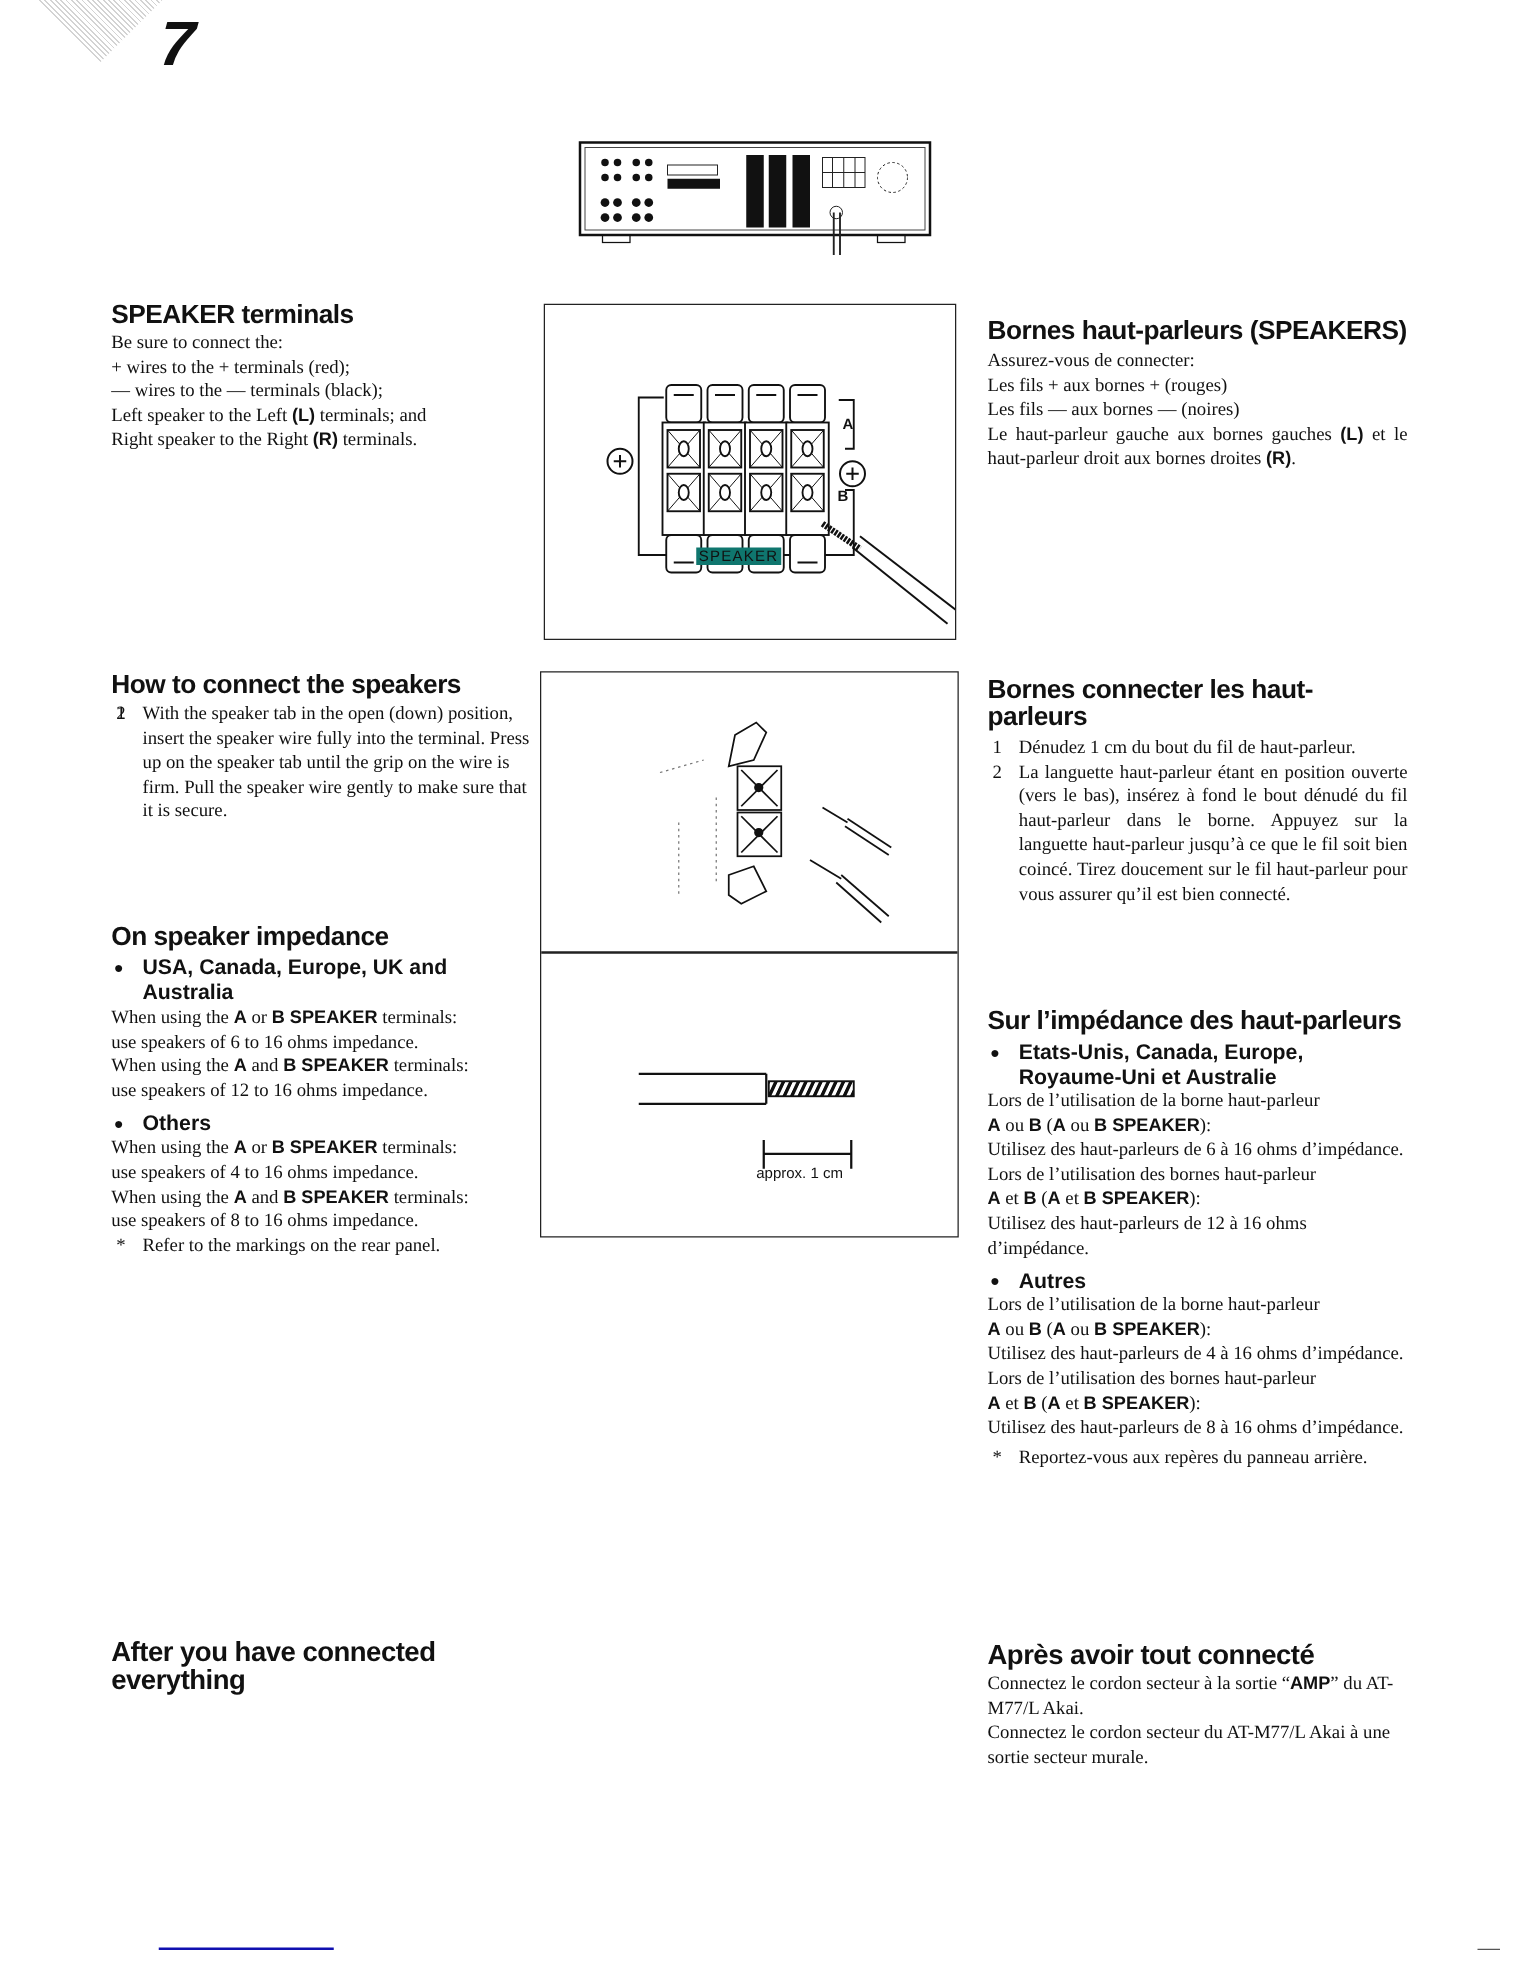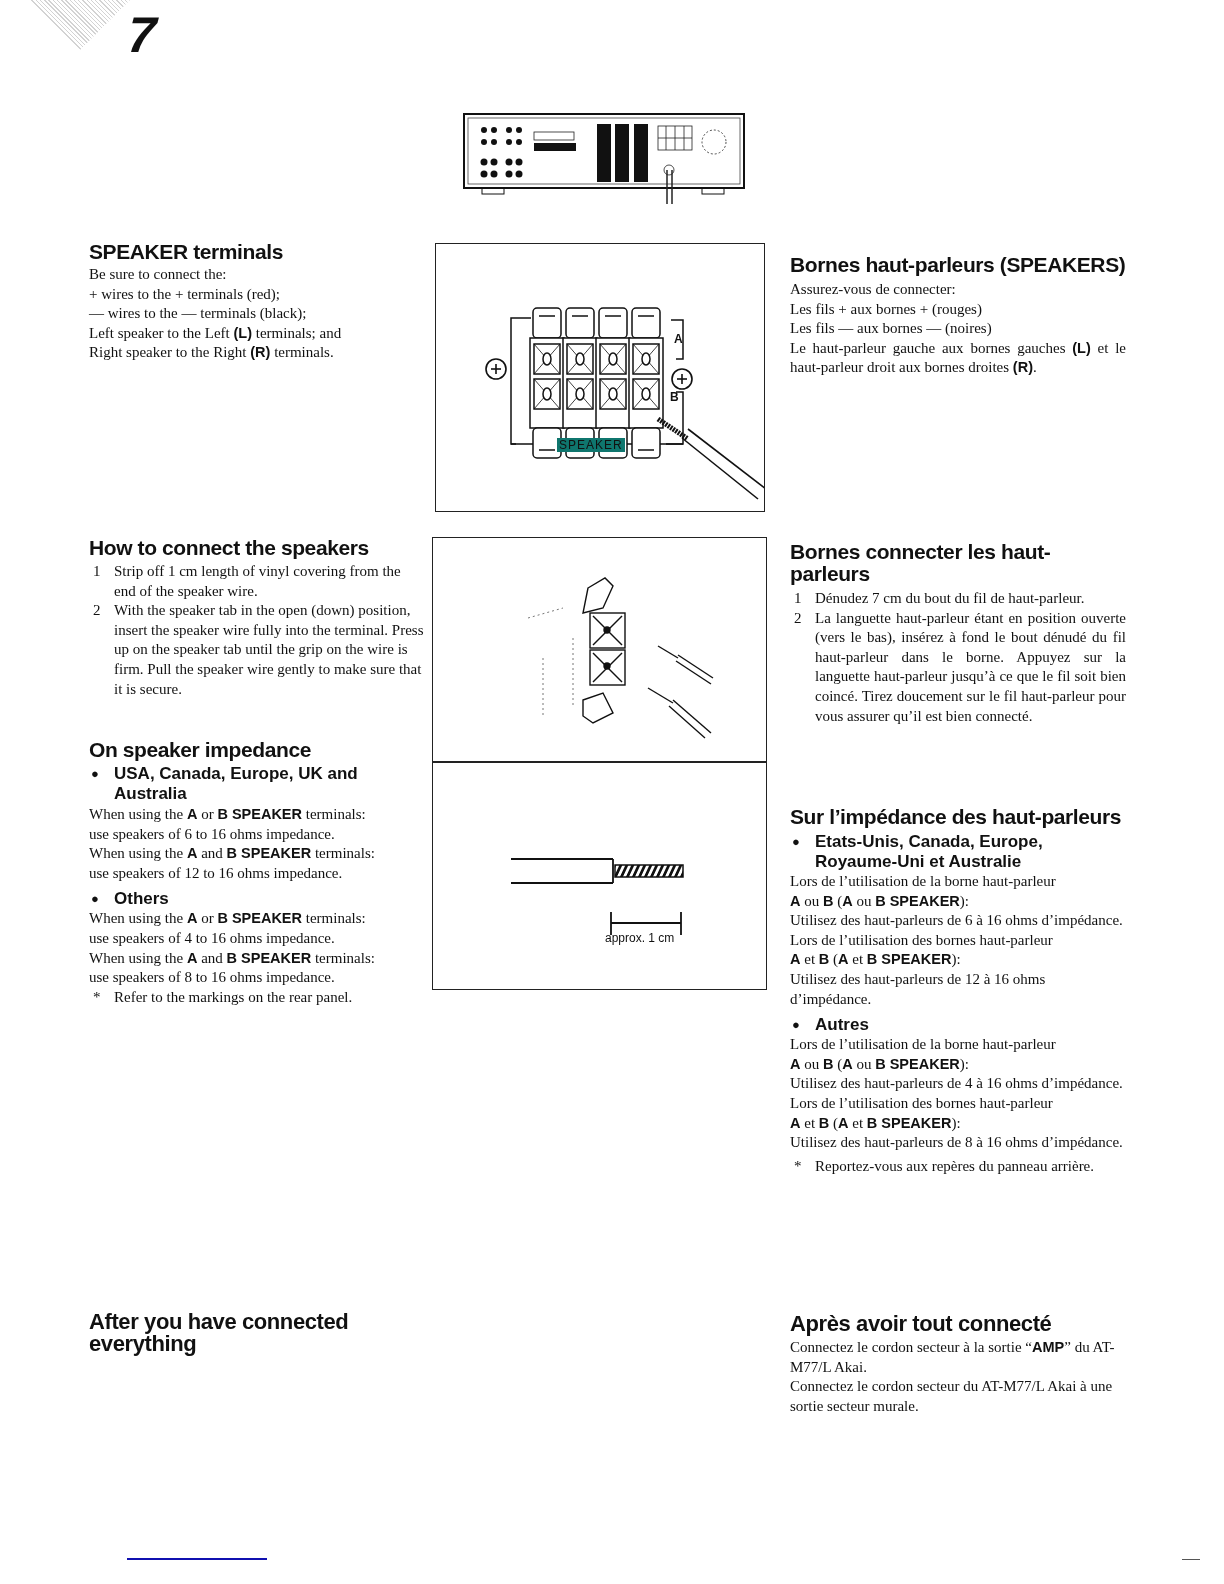--- a/index.html
+++ b/index.html
@@ -208,21 +208,21 @@
     <p>+ wires to the + terminals (red);</p>
     <p>— wires to the — terminals (black);</p>
     <p><span>Left speaker to the Left </span><span class="b">(L)</span><span> terminals; and</span></p>
     <p><span>Right speaker to the Right </span><span class="b">(R)</span><span> terminals.</span></p>
   </div>
 </div>
 
 <div class="abs col-en" style="top:537px;">
   <h2>How to connect the speakers</h2>
   <ol class="ol body" style="margin-top:3px;">
-    <li><span class="n">1</span><span>Strip off 1 cm length of vinyl covering from the end of the speaker wire.</span></li>
+    <li><span class="n">1</span></li>
     <li><span class="n">2</span><span>With the speaker tab in the open (down) position, insert the speaker wire fully into the terminal. Press up on the speaker tab until the grip on the wire is firm. Pull the speaker wire gently to make sure that it is secure.</span></li>
   </ol>
 </div>
 
 <div class="abs col-en" style="top:739px;">
   <h2>On speaker impedance</h2>
   <h3 class="bullet" style="margin-top:3px;">USA, Canada, Europe, UK and Australia</h3>
   <div class="body" style="margin-top:1px;">
     <p><span>When using the </span><span class="b">A</span><span> or </span><span class="b">B SPEAKER</span><span> terminals:</span></p>
     <p>use speakers of 6 to 16 ohms impedance.</p>
@@ -249,21 +249,21 @@
     <p>Assurez-vous de connecter:</p>
     <p>Les fils + aux bornes + (rouges)</p>
     <p>Les fils — aux bornes — (noires)</p>
     <p style="text-align:justify;"><span>Le haut-parleur gauche aux bornes gauches </span><span class="b">(L)</span><span> et le haut-parleur droit aux bornes droites </span><span class="b">(R)</span><span>.</span></p>
   </div>
 </div>
 
 <div class="abs col-fr" style="top:541px;">
   <h2>Bornes connecter les haut-parleurs</h2>
   <ol class="ol body" style="margin-top:4px;text-align:justify;">
-    <li><span class="n">1</span><span>Dénudez 7 cm du bout du fil de haut-parleur.</span></li>
+    <li><span class="n">1</span><span>Dénudez 1 cm du bout du fil de haut-parleur.</span></li>
     <li><span class="n">2</span><span>La languette haut-parleur étant en position ouverte (vers le bas), insérez à fond le bout dénudé du fil haut-parleur dans le borne. Appuyez sur la languette haut-parleur jusqu’à ce que le fil soit bien coincé. Tirez doucement sur le fil haut-parleur pour vous assurer qu’il est bien connecté.</span></li>
   </ol>
 </div>
 
 <div class="abs col-fr" style="top:806px;">
   <h2>Sur l’impédance des haut-parleurs</h2>
   <h3 class="bullet" style="margin-top:4px;">Etats-Unis, Canada, Europe, Royaume-Uni et Australie</h3>
   <div class="body">
     <p>Lors de l’utilisation de la borne haut-parleur</p>
     <p><span class="b">A</span><span> ou </span><span class="b">B</span><span> (</span><span class="b">A</span><span> ou </span><span class="b">B SPEAKER</span><span>):</span></p>

